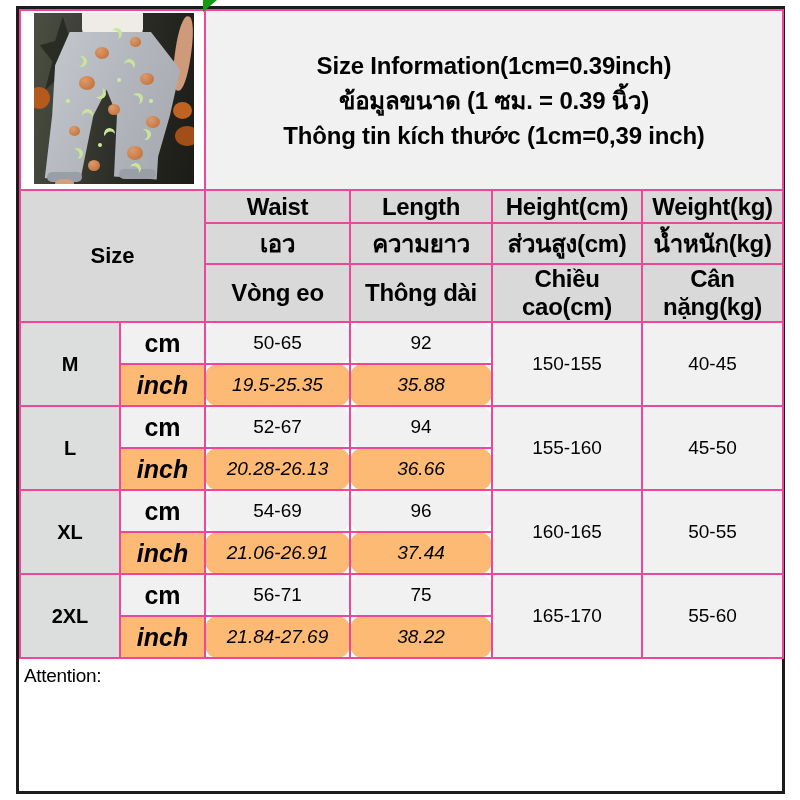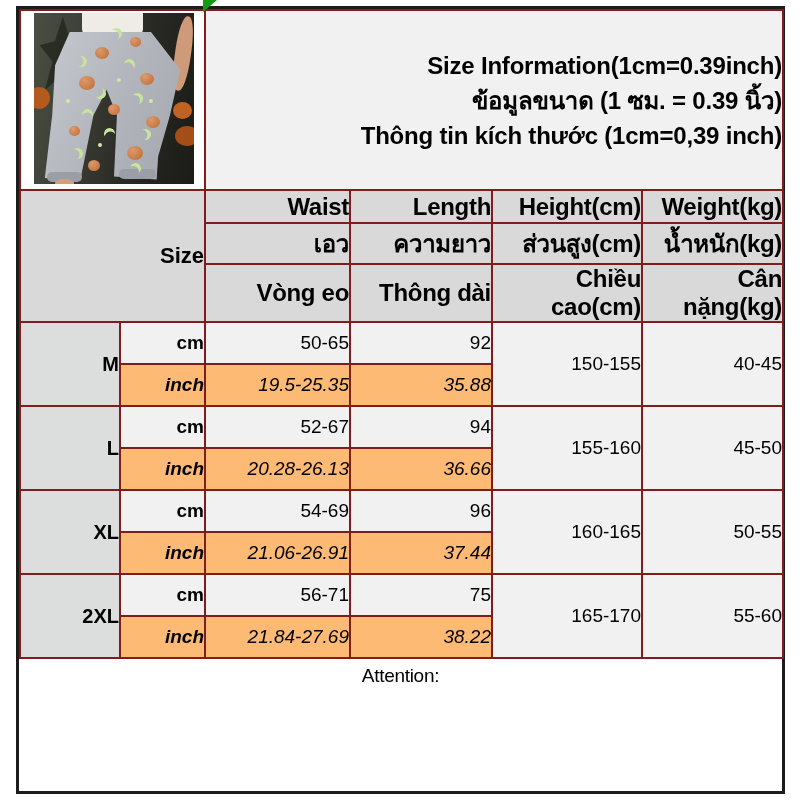--- a/index.html
+++ b/index.html
@@ -3,41 +3,41 @@
 <meta charset="utf-8">
 <style>
   * { margin:0; padding:0; box-sizing:border-box; }
   html,body { width:800px; height:800px; background:#ffffff;
     font-family:"Liberation Sans", sans-serif; color:#000; overflow:hidden; }
   .sheet {
     position:absolute; left:16px; top:6px; width:769px; height:788px;
     border:3px solid #1c1c1c; background:#fff;
   }
   table.size-table { width:100%; border-collapse:collapse; table-layout:fixed; }
-  table.size-table td { border:2px solid #7f1d1d; text-align:right; vertical-align:middle; overflow:hidden; }
+  table.size-table td { border:2px solid #ec4899; text-align:center; vertical-align:middle; overflow:hidden; }
 
   
   td.photo-cell { background:#fff; padding:2px 10px 5px 13px; }
   td.title-cell { background:#f1f1f1; }
   .title-line { font-size:24px; font-weight:bold; line-height:35px; letter-spacing:-0.2px; }
 
   
   td.size-big-cell { background:#d9d9d9; font-size:22px; font-weight:bold; }
   td.hdr { background:#d9d9d9; font-size:24px; font-weight:bold; letter-spacing:-0.3px; }
 
   
   td.size-label { background:#dcdddd; font-size:20px; font-weight:bold; }
   tr.row-cm td.unit, tr.row-cm td.val { background:#f1f1f1; }
   tr.row-inch td.unit, tr.row-inch td.val { background:#fdba74;font-style:italic; }
   td.span-val { background:#f1f1f1; font-size:19px; }
-  td.unit { font-size:19px; font-weight:bold; }
-  td.val { font-size:19px; }
-
-  
-  .attention { padding:3px 5px 0 5px; font-size:19px; line-height:27.5px; letter-spacing:-0.3px; text-align:center; }
+  td.unit { font-size:25px; font-weight:bold; }
+  td.val { font-size:19px;border-radius:13px; }
+
+  
+  .attention { padding:3px 5px 0 5px; font-size:19px; line-height:27.5px; letter-spacing:-0.3px; text-align:left; }
 
   
   .green-tri { position:absolute; left:203px; top:0; width:0; height:0;
     border-top:12px solid #149a14; border-right:14px solid transparent; z-index:5; }
 
   
   .photo { position:relative; width:100%; height:171px; overflow:hidden;
     background:linear-gradient(100deg,#4b4e43 0%,#3a3c33 35%,#2a2b25 60%,#1b1b17 100%); }
   .photo span, .photo i { position:absolute; display:block; }
   .leaf { left:2%; top:2%; width:32%; height:48%; background:#20241c; opacity:.75;

